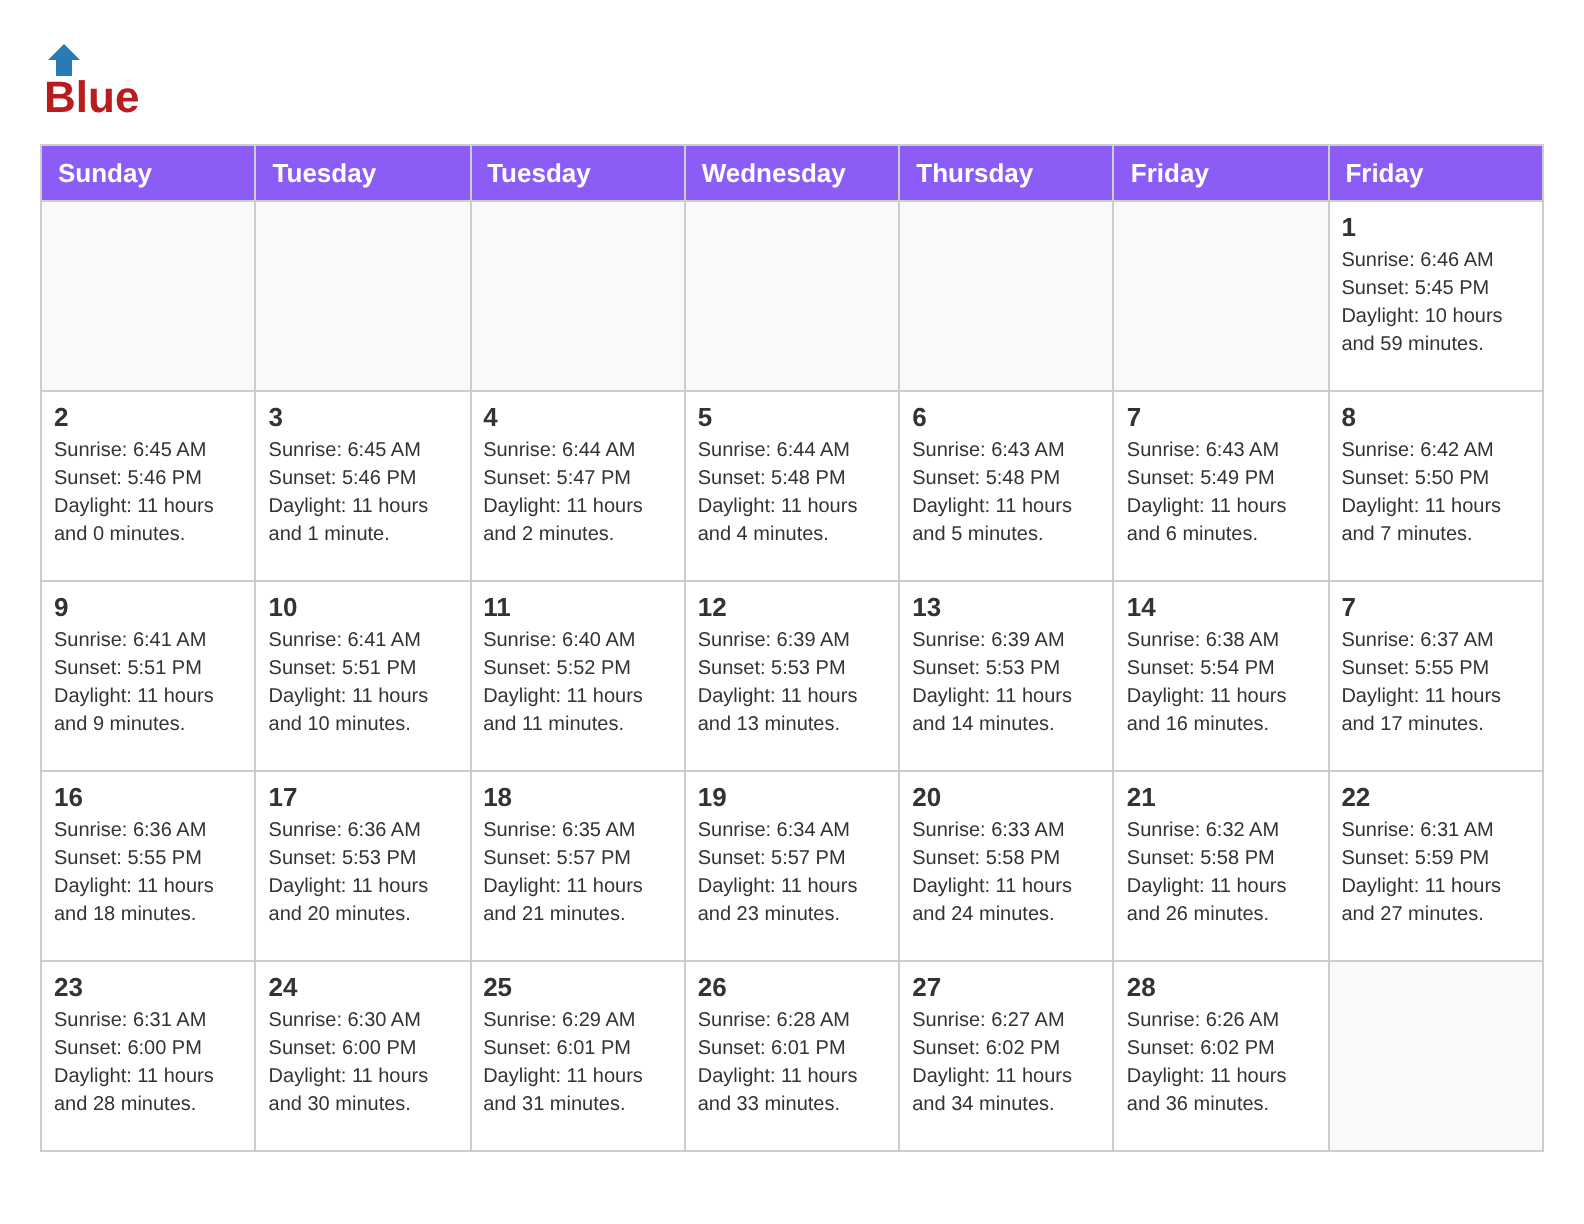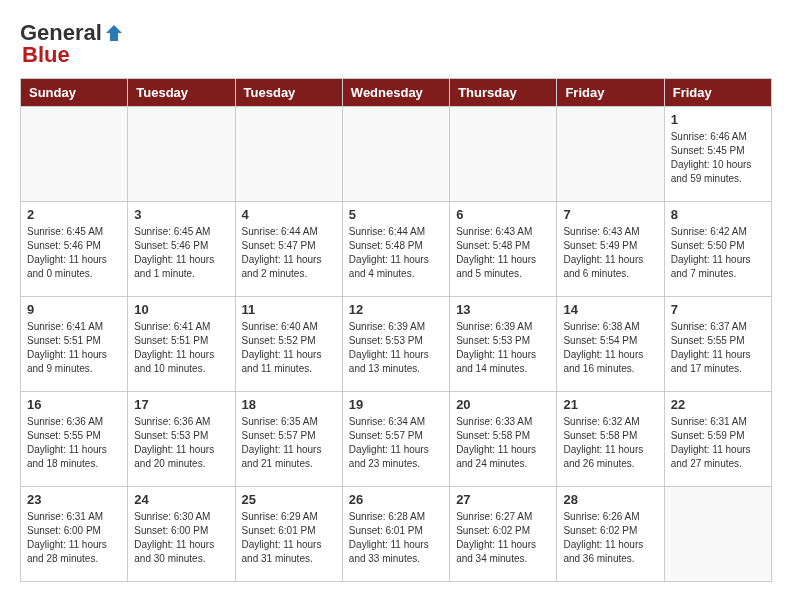--- a/index.html
+++ b/index.html
@@ -32,21 +32,21 @@
     .location-title {
       font-size: 16px;
       color: #555;
     }
     .calendar-table {
       width: 100%;
       border-collapse: collapse;
       table-layout: fixed;
     }
     .calendar-table th {
-      background-color: #7f1d1d;
+      background-color: #8b5cf6;
       color: white;
       text-align: left;
       padding: 6px 8px;
       font-size: 13px;
       font-weight: bold;
       border: 1px solid #ccc;
     }
     .calendar-table td {
       border: 1px solid #ccc;
       vertical-align: top;
@@ -69,21 +69,20 @@
       line-height: 1.4;
       color: #333;
     }
   </style>
 </head>
 <body>
 
 <div class="header-area">
   <div class="logo">
     <div style="display:flex; align-items:center;">
-      <span style="font-size:22px; font-weight:bold; color:#333;">General</span>
       <svg width="20" height="20" viewBox="0 0 20 20" style="margin-left:2px;">
         <polygon points="10,2 18,10 14,10 14,18 6,18 6,10 2,10" fill="#2a7ab5"></polygon>
       </svg>
     </div>
     <span style="font-size:22px; font-weight:bold; color:#b91c1c; margin-top:-4px; margin-left:2px;">Blue</span>
   </div>
   <div class="title-area">
     <div class="month-title"></div>
     <div class="location-title"></div>
   </div>

